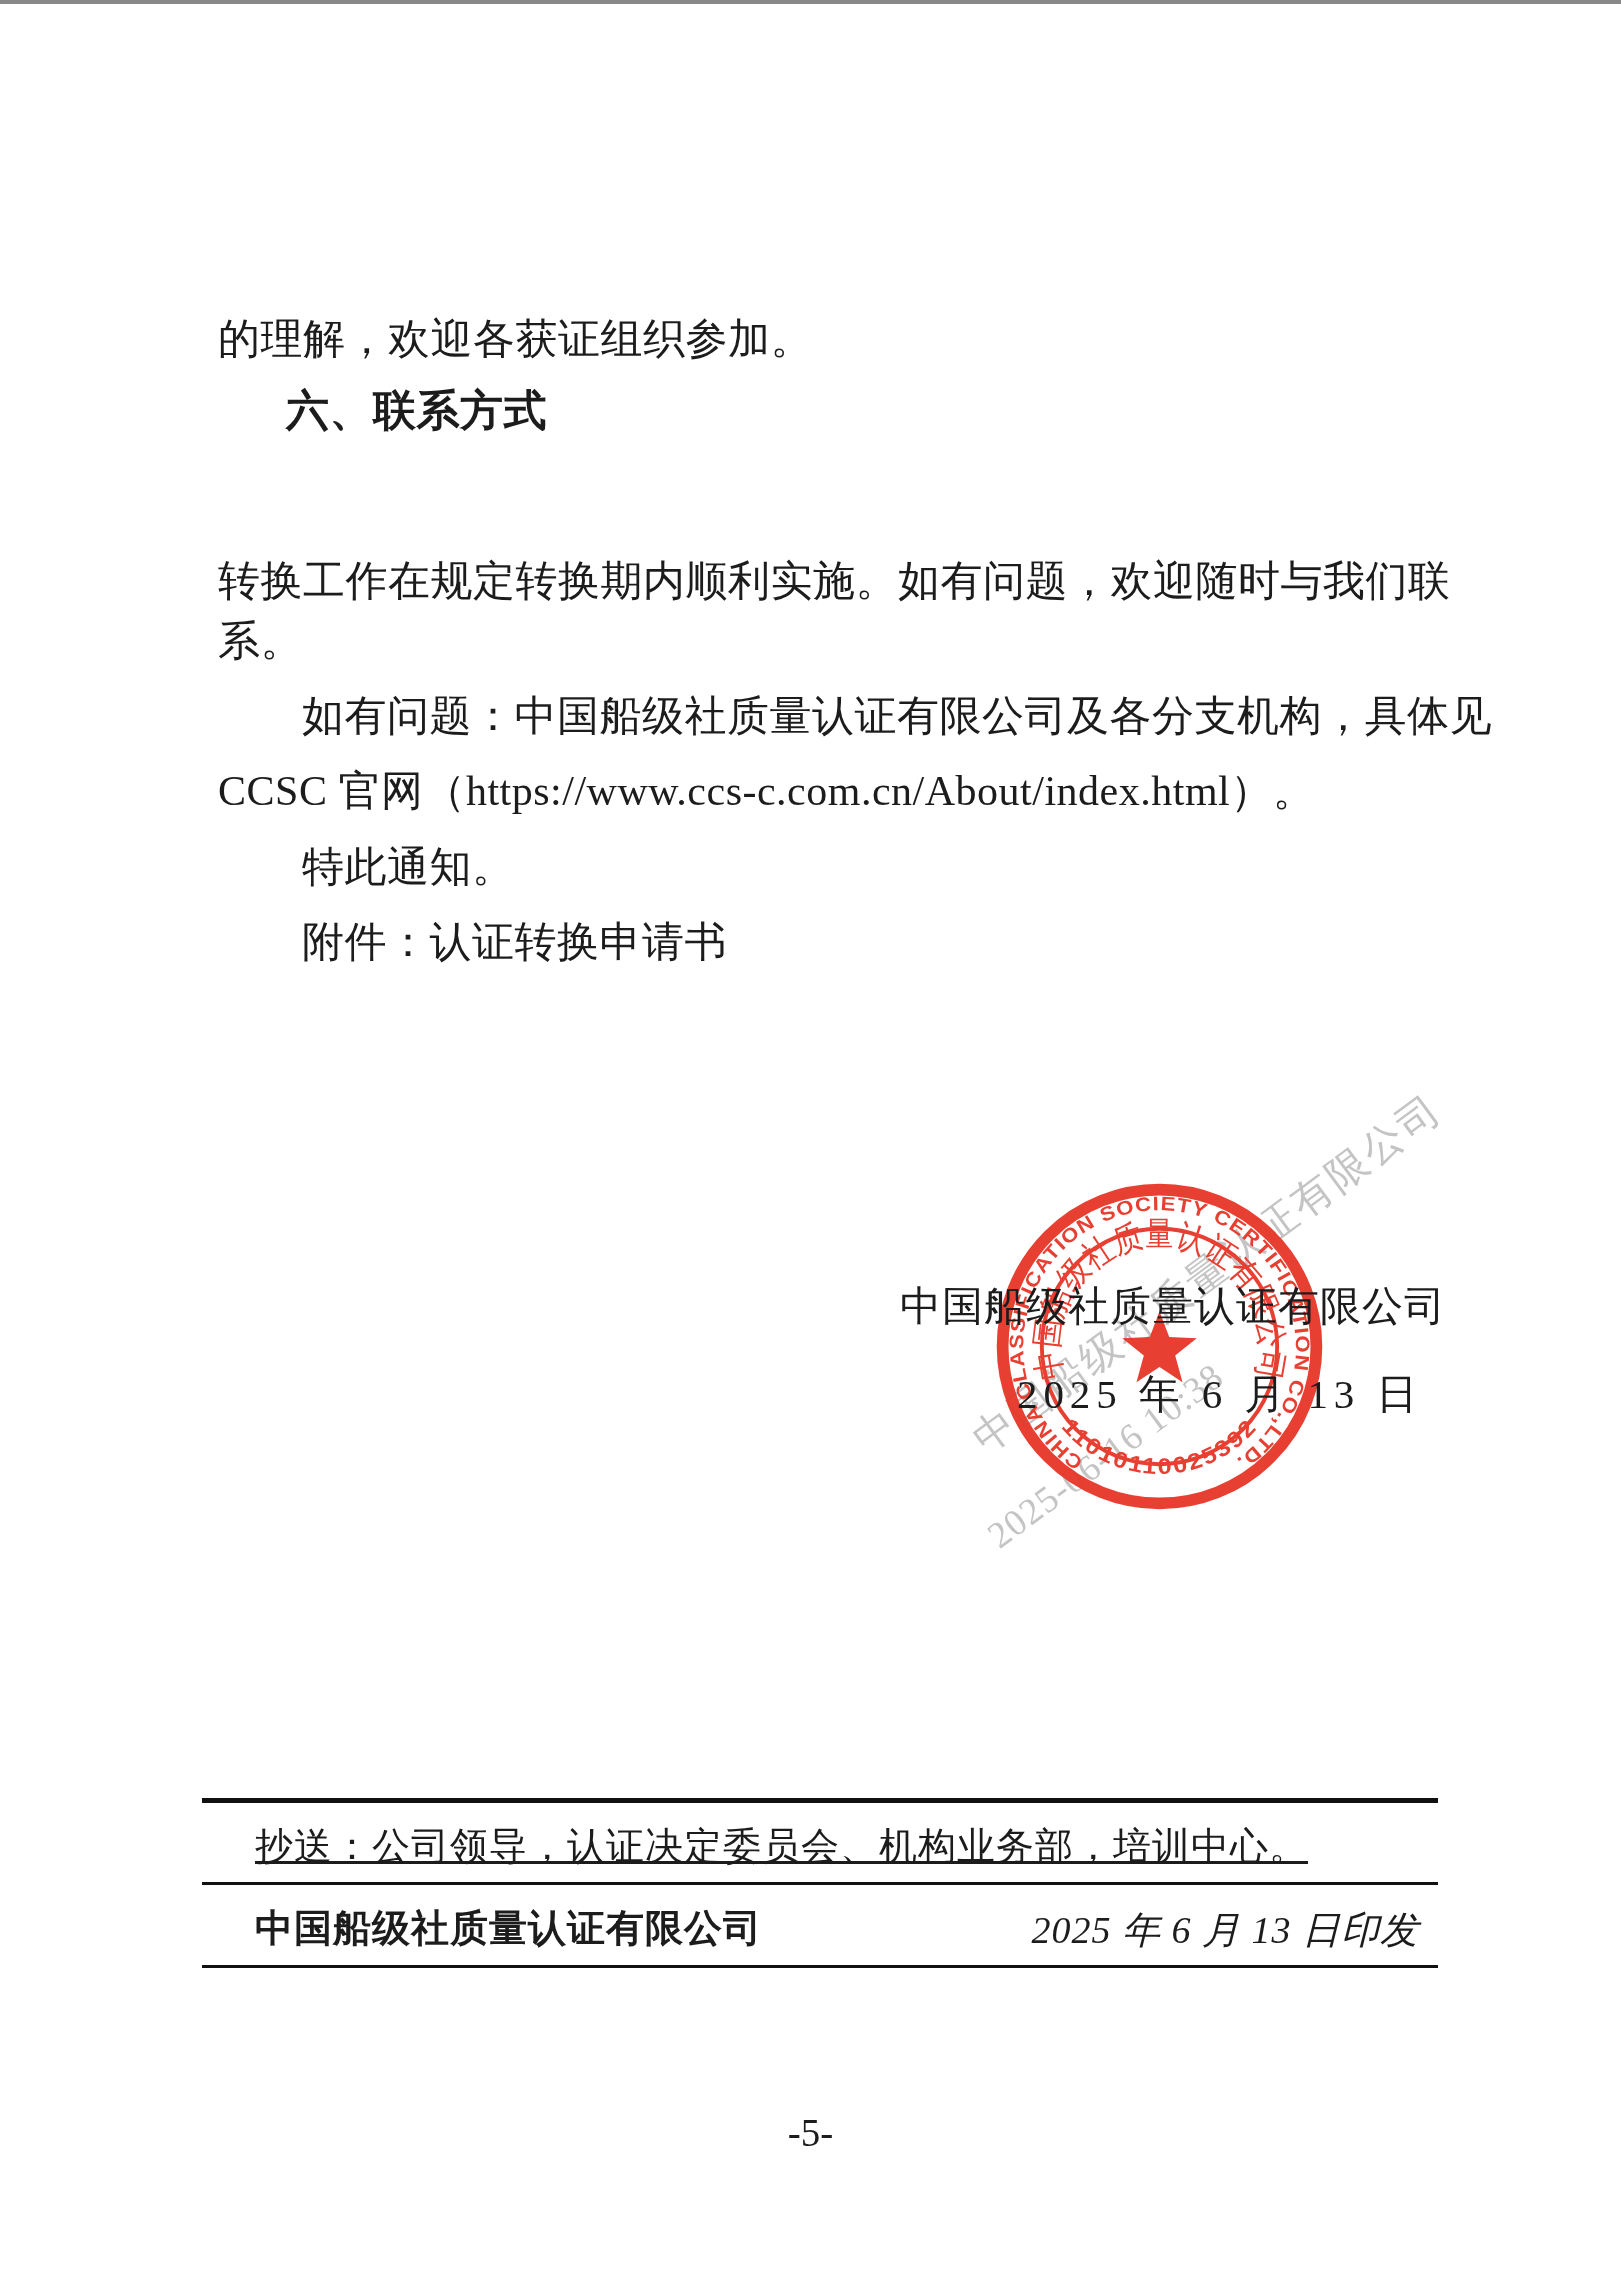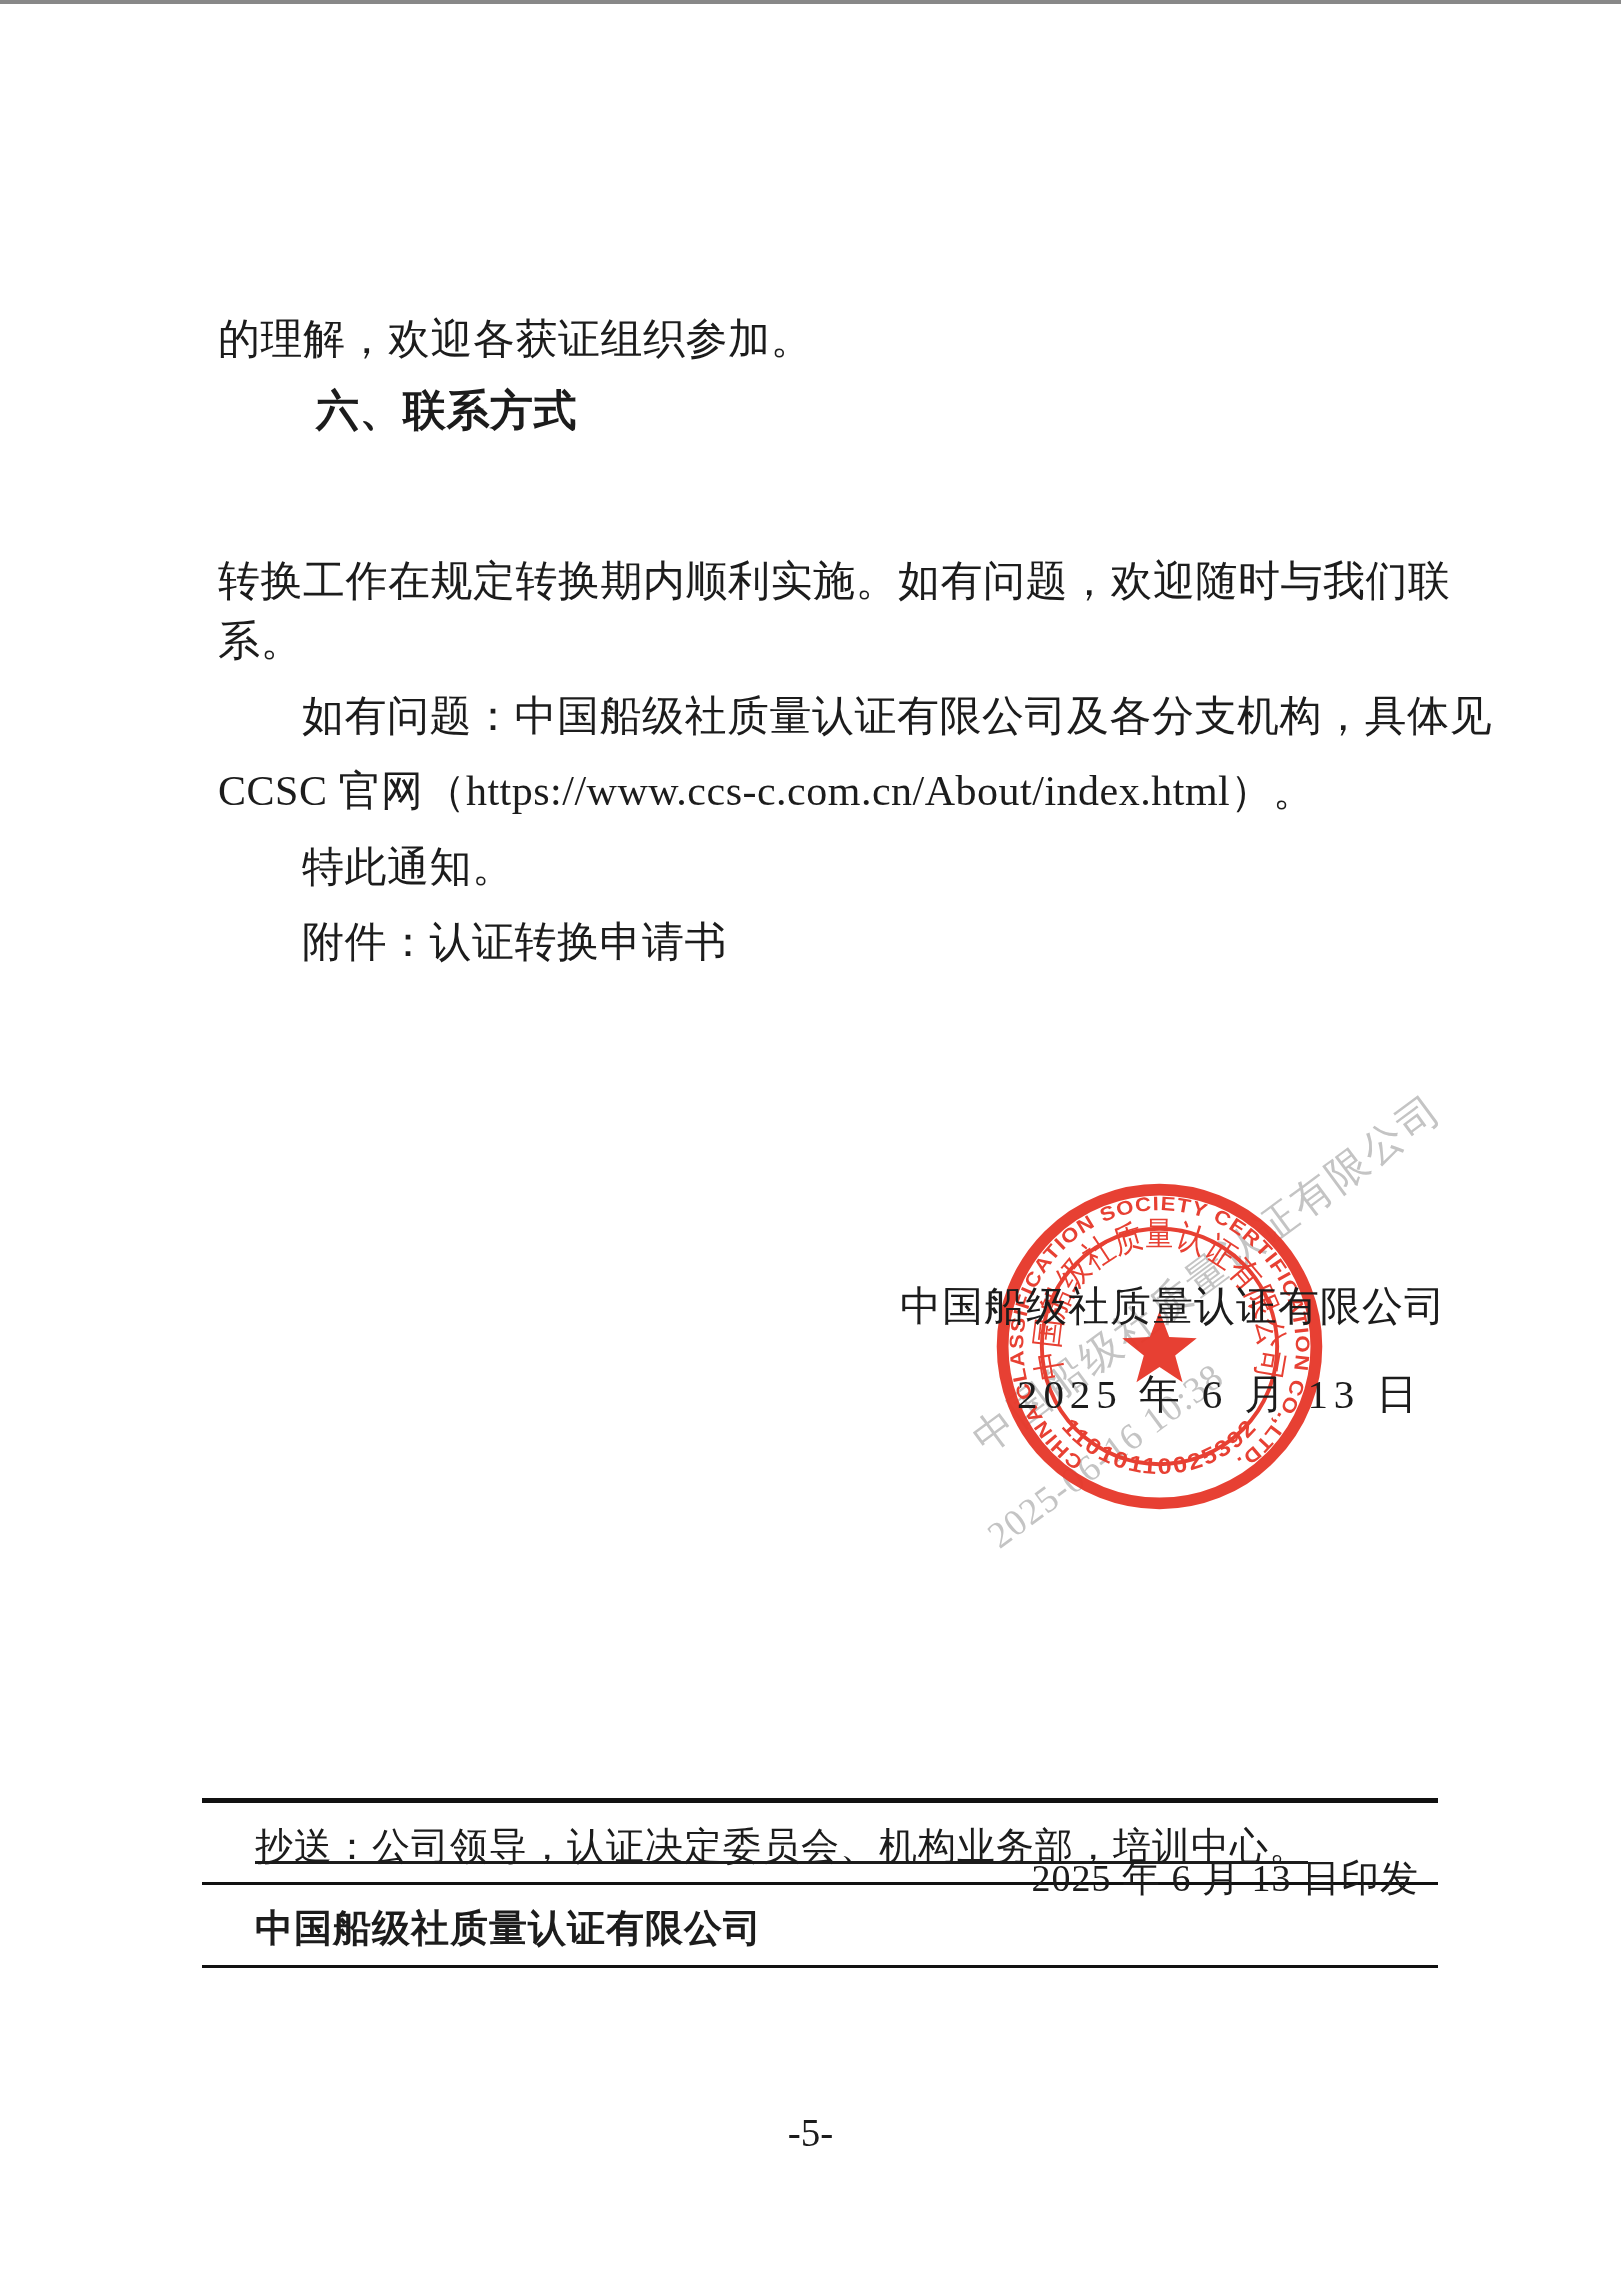--- a/index.html
+++ b/index.html
@@ -64,21 +64,21 @@
     line-height:1;
     white-space:nowrap;
   }
   .cc{top:1823px;left:255px;letter-spacing:1px;text-decoration:underline;}
   .issuer{
     top:1905px;left:255px;
     font-family:"Liberation Sans","DejaVu Sans",sans-serif;
     font-weight:600;
     letter-spacing:1px;
   }
-  .issuedate{top:1855px;right:202px;letter-spacing:1px;}
+  .issuedate{top:1907px;right:202px;letter-spacing:1px;font-style:italic;}
   .pagenum{
     position:absolute;
     top:2109px;left:0;width:100%;
     text-align:center;
     font-size:39px;
     line-height:1;
   }
   .seal-en{
     font-family:"Liberation Sans","DejaVu Sans",sans-serif;
     font-weight:bold;
@@ -95,21 +95,21 @@
     font-size:23px;
     letter-spacing:2px;
   }
 </style>
 </head>
 <body>
 
 <div class="page">
 
   <div class="bodyline" style="top:314px;left:218px;">的理解，欢迎各获证组织参加。</div>
-  <div class="bodyline heading" style="top:385px;left:316px;">六、联系方式</div>
+  <div class="bodyline heading" style="top:385px;left:286px;">六、联系方式</div>
   <div class="bodyline" style="top:556px;left:218px;text-align:right;">转换工作在规定转换期内顺利实施。如有问题，欢迎随时与我们联</div>
   <div class="bodyline" style="top:616px;left:218px;">系。</div>
   <div class="bodyline" style="top:691px;left:302px;">如有问题：中国船级社质量认证有限公司及各分支机构，具体见</div>
   <div class="bodyline" style="top:766px;left:218px;">CCSC 官网（https://www.ccs-c.com.cn/About/index.html）。</div>
   <div class="bodyline" style="top:842px;left:302px;">特此通知。</div>
   <div class="bodyline" style="top:917px;left:302px;">附件：认证转换申请书</div>
 
   <div class="watermark wm-company" style="left:978px;top:1419px;">中国船级社质量认证有限公司</div>
   <div class="watermark wm-time" style="left:992px;top:1517px;">2025-06-16 10:38</div>
 

